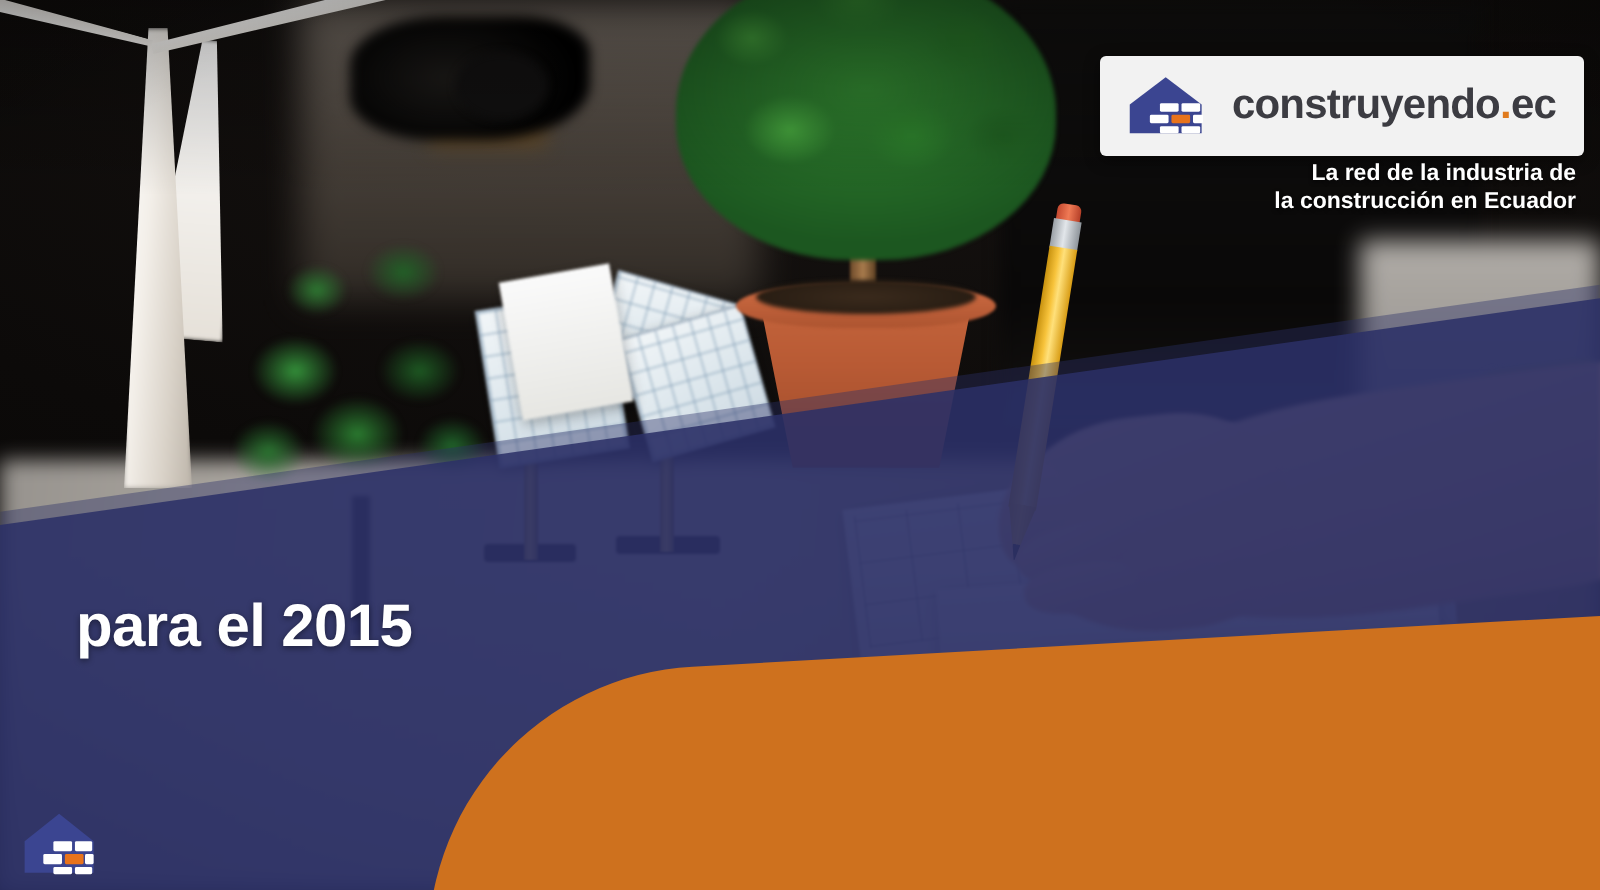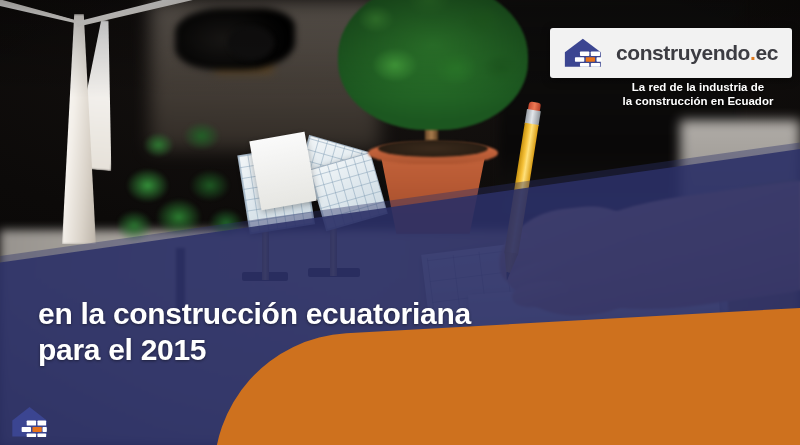--- a/index.html
+++ b/index.html
@@ -337,21 +337,21 @@
     color:#3c3c42;
     letter-spacing:-.4px;
     white-space:nowrap;
   }
   .logo-badge .brand .dot{color:#e07b1e;}
   .tagline{
     position:absolute;
     right:12px;
     top:80px;
     width:180px;
-    text-align:center;
+    text-align:right;
     color:#ffffff;
     font-size:11.5px;
     line-height:14px;
     font-weight:700;
     text-shadow:0 1px 2px rgba(0,0,0,.6);
   }
   .tagline .ln{display:block;}
 </style>
 </head>
 <body>
@@ -422,21 +422,20 @@
 
     <div class="photo-vignette"></div>
   </div>
 
   <div class="navy-overlay soft"></div>
   <div class="navy-overlay"></div>
 
   <div class="orange-shape"></div>
 
   <div class="headline">
-    <span class="ln">en la construcción ecuatoriana</span>
     <span class="ln">para el 2015</span>
   </div>
 
   <div class="mark">
     <svg viewBox="0 0 64 64" width="46" height="46">
       <path d="M6 30 L30 11 L54 30 L54 52 L6 52 Z" fill="#3b4591"></path>
       <g fill="#ffffff">
         <rect x="26" y="30" width="13" height="7" rx="1"></rect>
         <rect x="41" y="30" width="12" height="7" rx="1"></rect>
         <rect x="19" y="39" width="13" height="7" rx="1"></rect>

